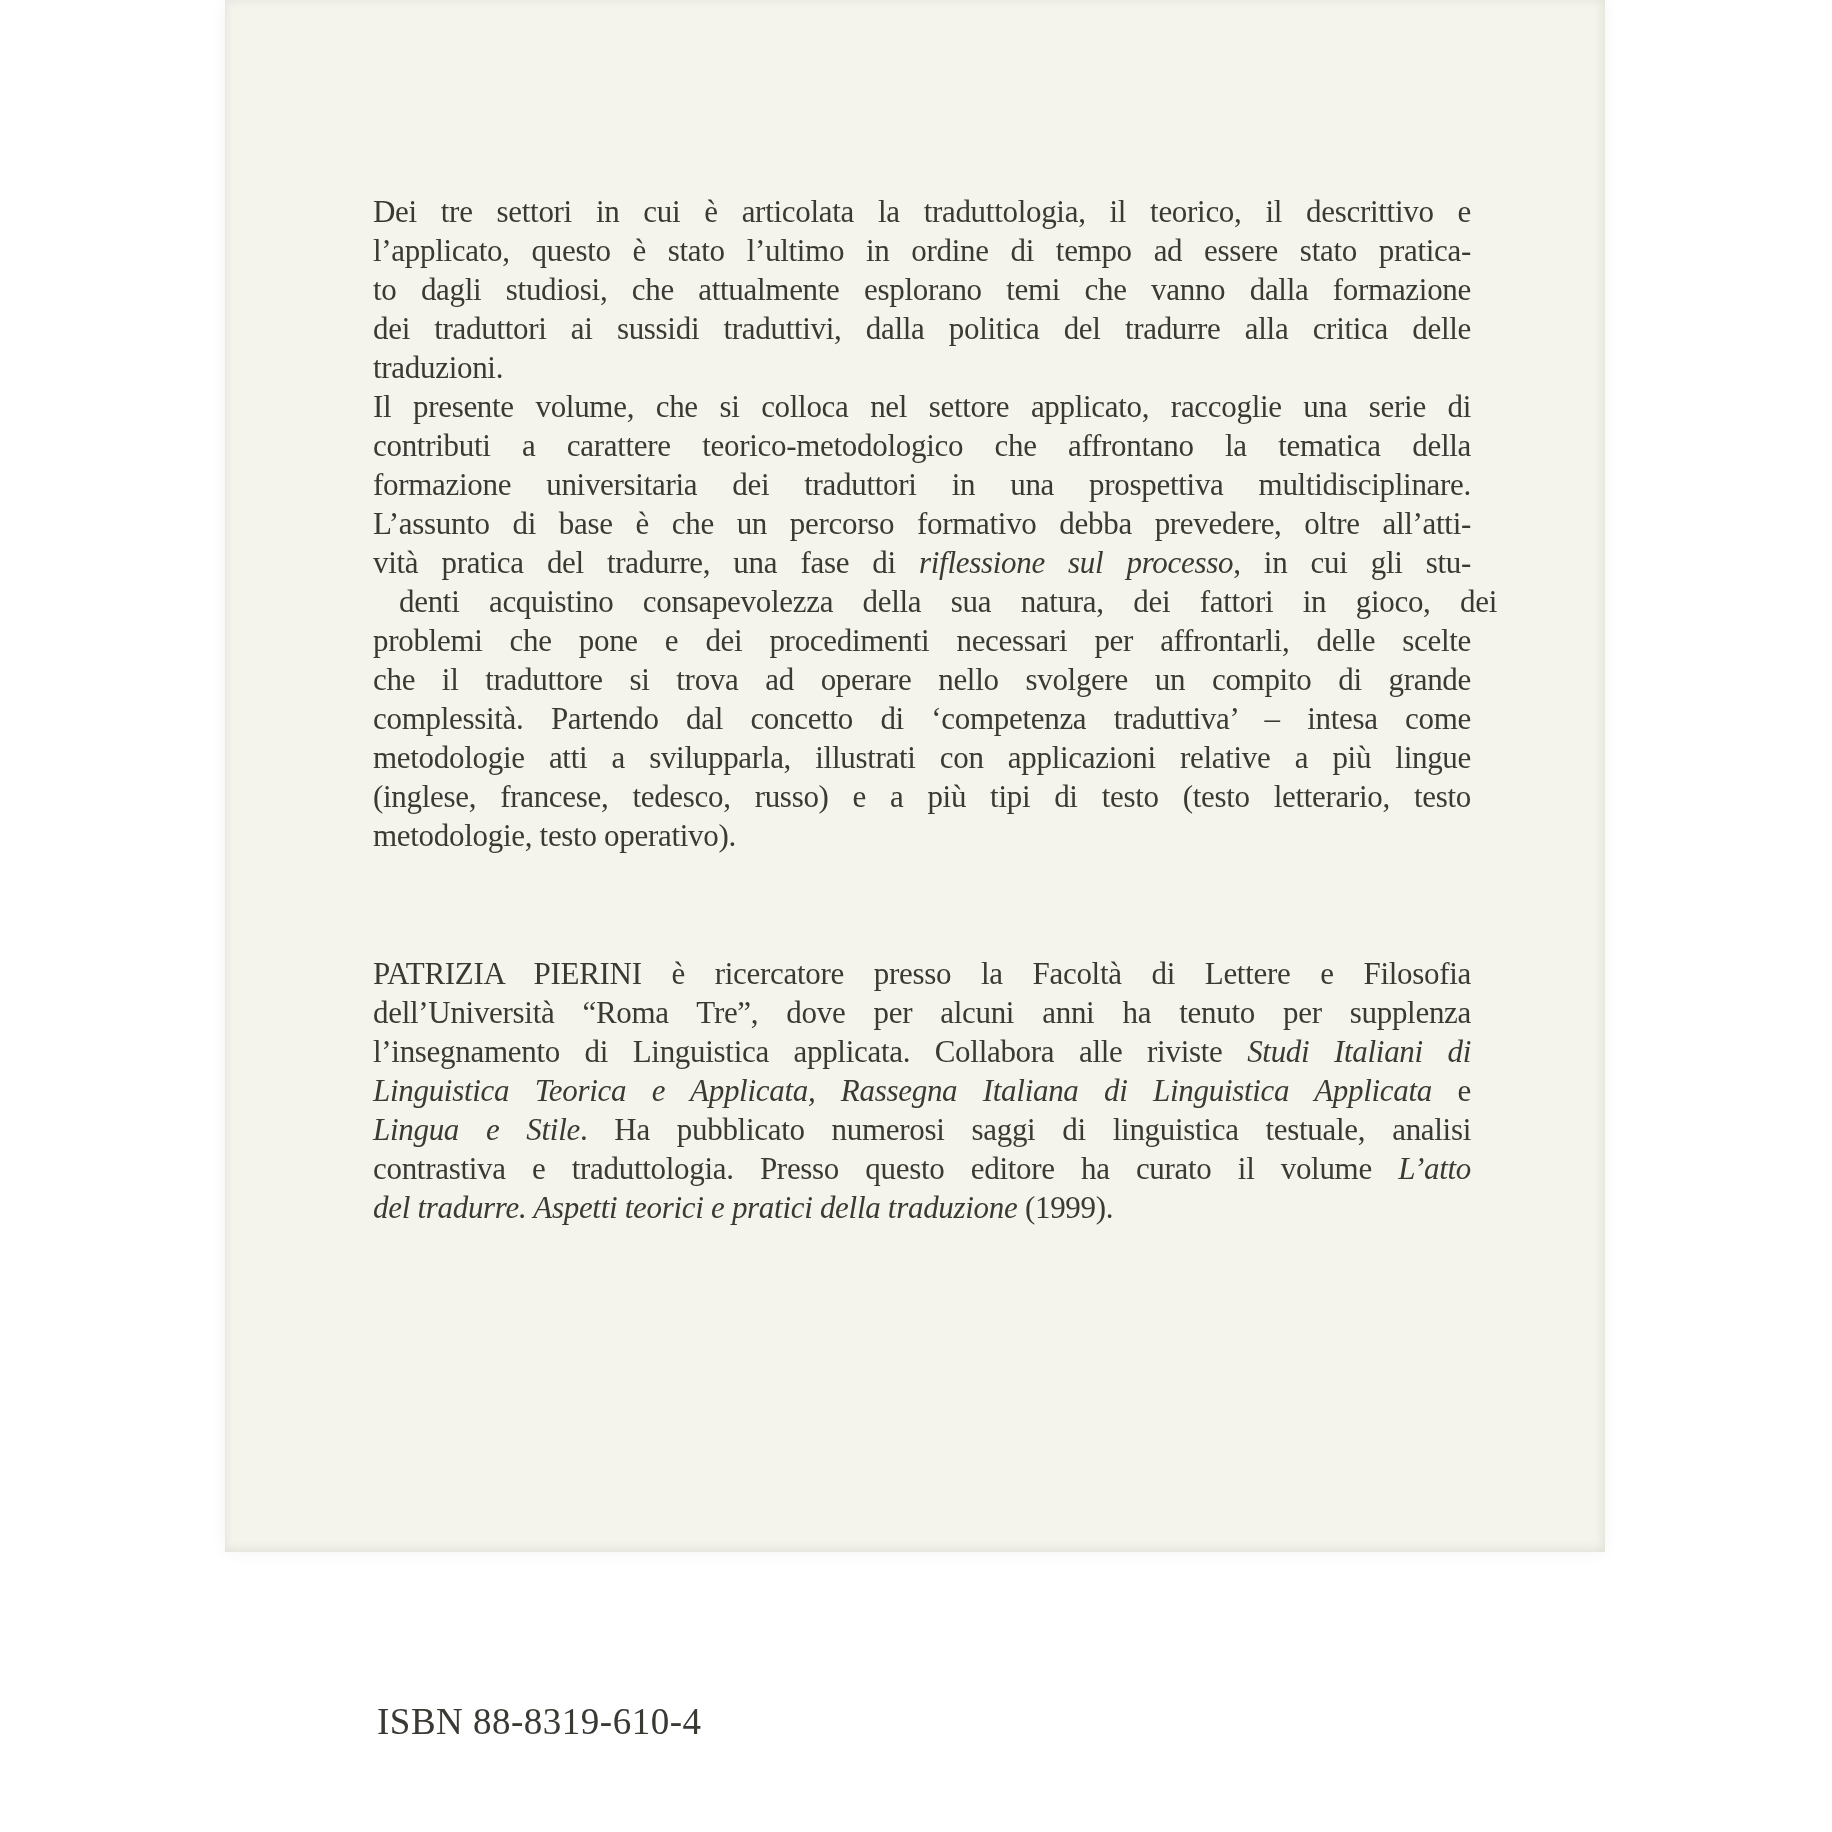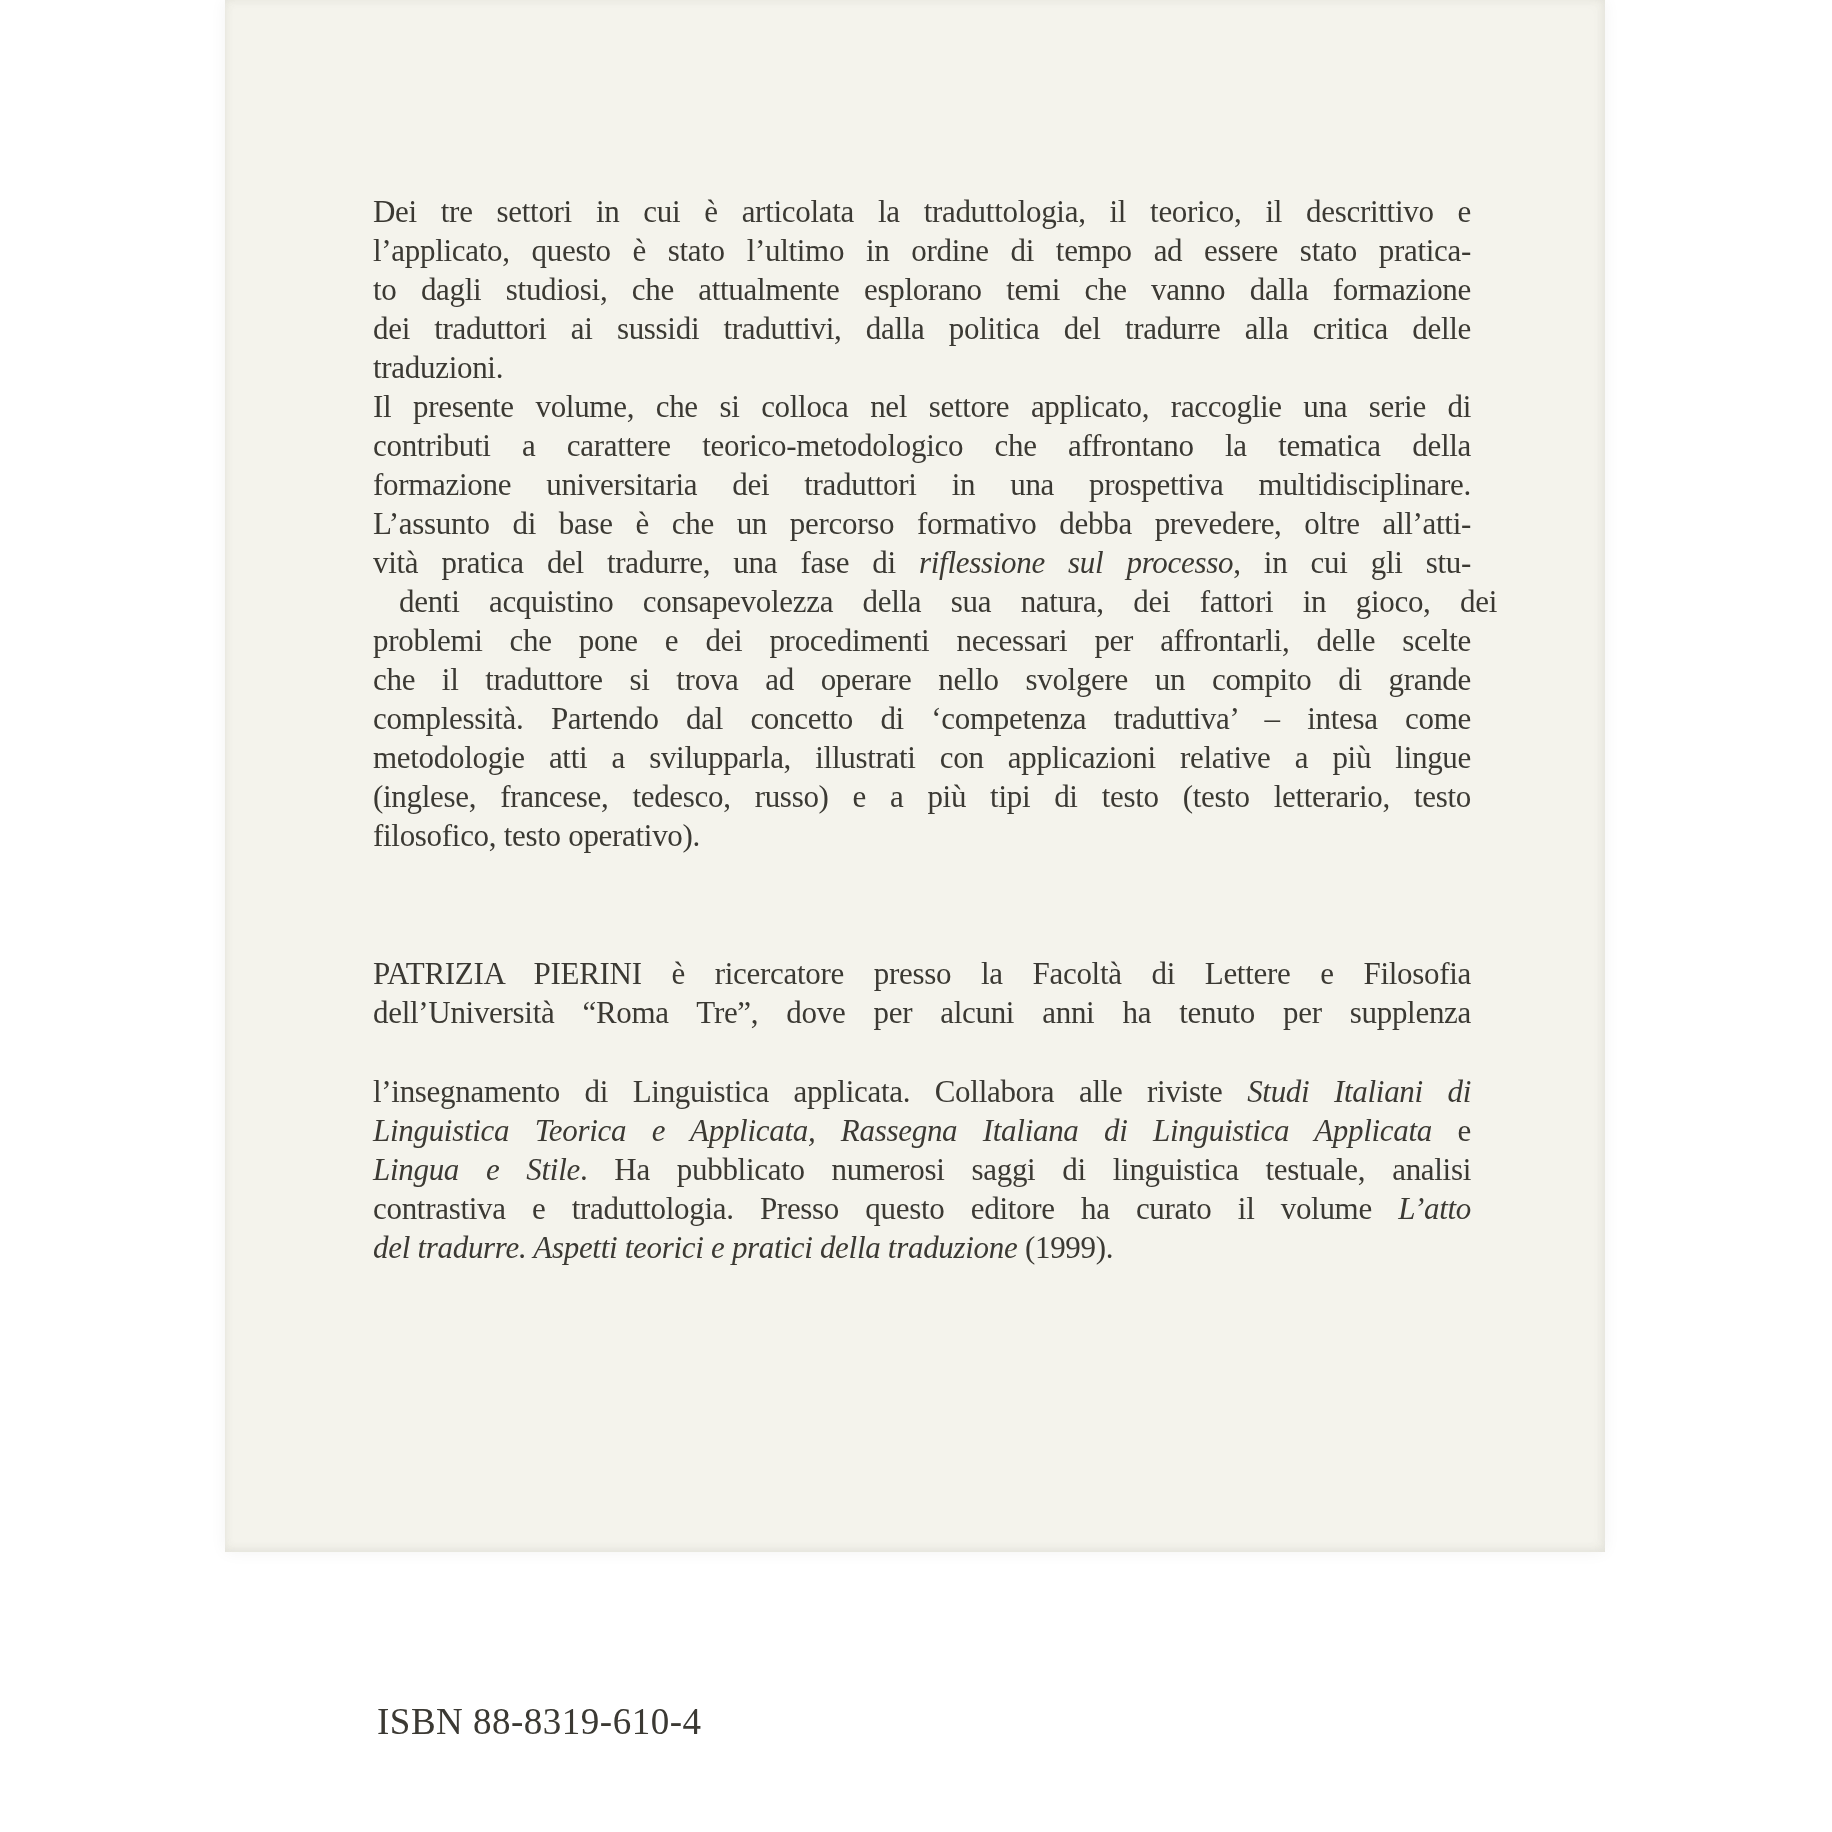--- a/index.html
+++ b/index.html
@@ -47,26 +47,26 @@
         <div class="line j" style="word-spacing: 23.9766px;"><span class="m"><span>contributi a carattere teorico-metodologico che affrontano la tematica della</span></span></div>
         <div class="line j" style="word-spacing: 27.5848px;"><span class="m"><span>formazione universitaria dei traduttori in una prospettiva multidisciplinare.</span></span></div>
         <div class="line j" style="word-spacing: 15.3452px;"><span class="m"><span>L’assunto di base è che un percorso formativo debba prevedere, oltre all’atti-</span></span></div>
         <div class="line j" style="word-spacing: 15.7344px;"><span class="m"><span>vità pratica del tradurre, una fase di </span><span class="i">riflessione sul processo</span><span>, in cui gli stu-</span></span></div>
         <div class="line j" style="word-spacing: 22.0094px; margin-left: 26px;"><span class="m"><span>denti acquistino consapevolezza della sua natura, dei fattori in gioco, dei</span></span></div>
         <div class="line j" style="word-spacing: 19.6078px;"><span class="m"><span>problemi che pone e dei procedimenti necessari per affrontarli, delle scelte</span></span></div>
         <div class="line j" style="word-spacing: 19.2943px;"><span class="m"><span>che il traduttore si trova ad operare nello svolgere un compito di grande</span></span></div>
         <div class="line j" style="word-spacing: 19.9271px;"><span class="m"><span>complessità. Partendo dal concetto di ‘competenza traduttiva’ – intesa come</span></span></div>
         <div class="line j" style="word-spacing: 16.7609px;"><span class="m"><span>metodologie atti a svilupparla, illustrati con applicazioni relative a più lingue</span></span></div>
         <div class="line j" style="word-spacing: 16.5052px;"><span class="m"><span>(inglese, francese, tedesco, russo) e a più tipi di testo (testo letterario, testo</span></span></div>
-        <div class="line"><span class="m"><span>filosofico, testo operativo).</span></span></div>
+        <div class="line"><span class="m"><span>metodologie, testo operativo).</span></span></div>
       </div>
     <div class="textblock author">
         <div class="line j" style="word-spacing: 22.3422px;"><span class="m"><span>PATRIZIA PIERINI è ricercatore presso la Facoltà di Lettere e Filosofia</span></span></div>
         <div class="line j" style="word-spacing: 20.6234px;"><span class="m"><span>dell’Università “Roma Tre”, dove per alcuni anni ha tenuto per supplenza</span></span></div>
-        <div class="line j" style="word-spacing: 17.1806px; margin-top: 40px;"><span class="m"><span>l’insegnamento di Linguistica applicata. Collabora alle riviste </span><span class="i">Studi Italiani di</span></span></div>
+        <div class="line j" style="word-spacing: 17.1806px;"><span class="m"><span>l’insegnamento di Linguistica applicata. Collabora alle riviste </span><span class="i">Studi Italiani di</span></span></div>
         <div class="line j" style="word-spacing: 18.0434px;"><span class="m"><span class="i">Linguistica Teorica e Applicata, Rassegna Italiana di Linguistica Applicata</span><span> e</span></span></div>
         <div class="line j" style="word-spacing: 19.4703px;"><span class="m"><span class="i">Lingua e Stile</span><span>. Ha pubblicato numerosi saggi di linguistica testuale, analisi</span></span></div>
         <div class="line j" style="word-spacing: 18.8156px;"><span class="m"><span>contrastiva e traduttologia. Presso questo editore ha curato il volume </span><span class="i">L’atto</span></span></div>
         <div class="line"><span class="m"><span class="i">del tradurre. Aspetti teorici e pratici della traduzione</span><span> (1999).</span></span></div>
       </div>
     <div class="isbn">ISBN 88-8319-610-4</div>
   </div>
 </div>
 
 </body></html>

